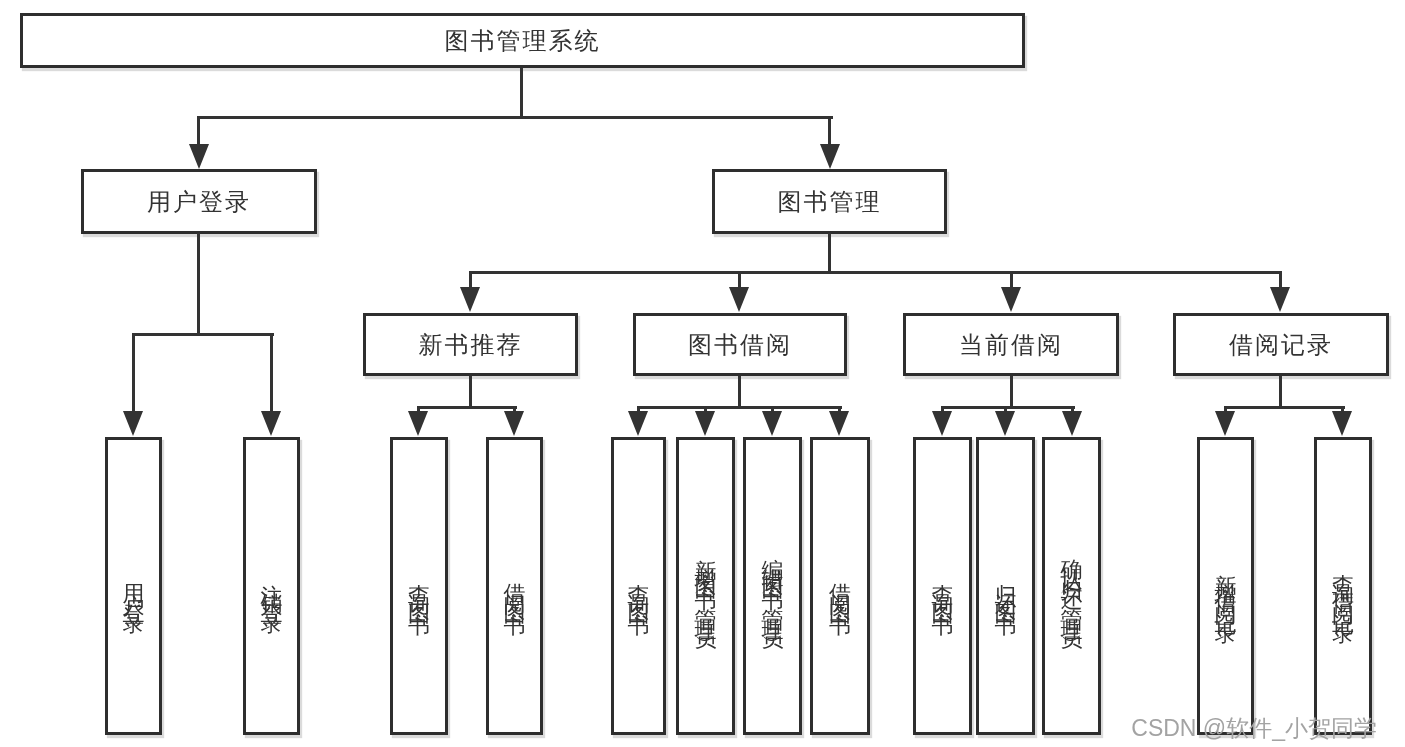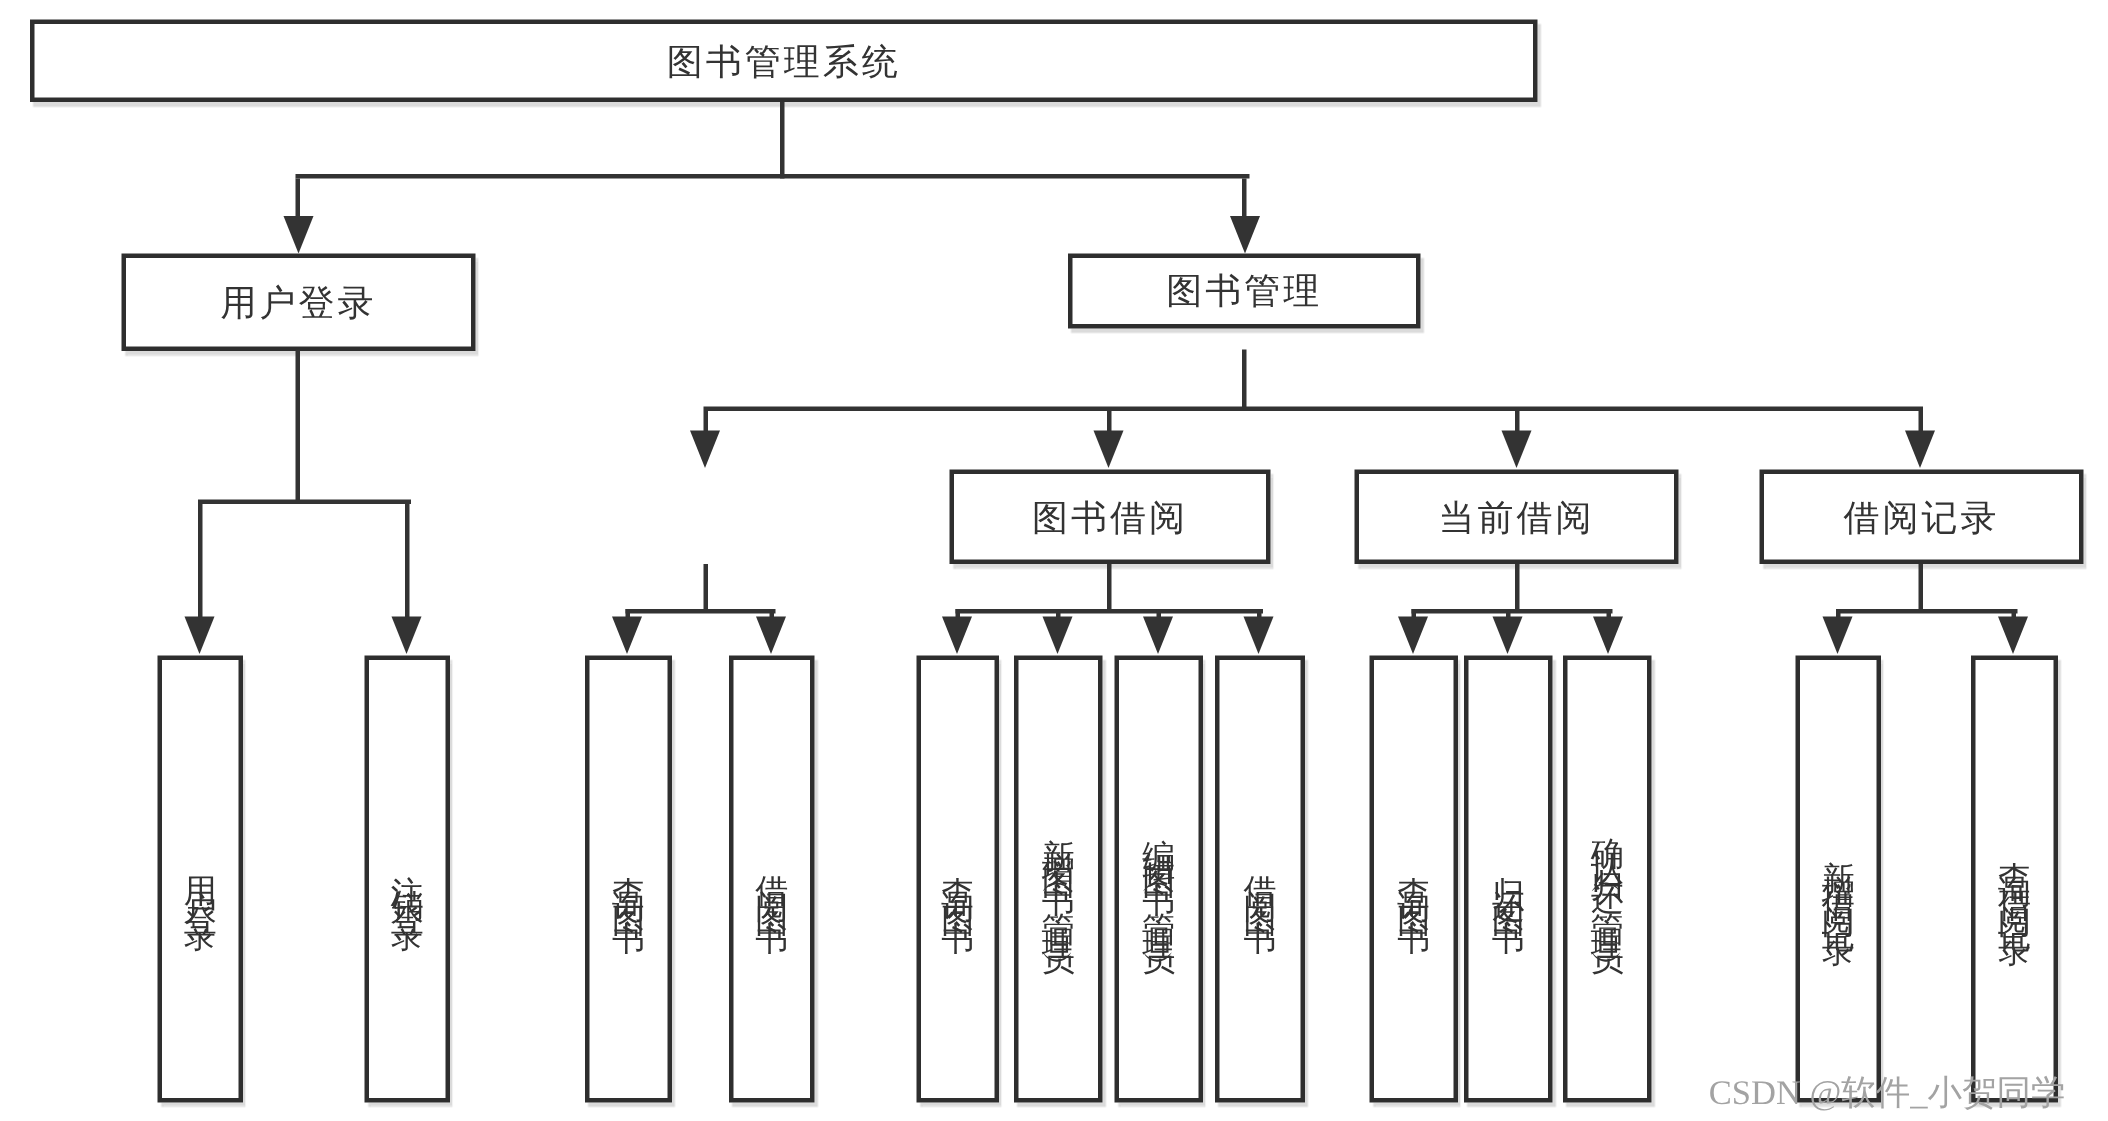--- a/index.html
+++ b/index.html
@@ -1,18 +1,18 @@
 <!DOCTYPE html>
 <html><head>
 <meta charset="utf-8">
 <style>
   html,body{margin:0;padding:0;background:#ffffff;}
   .stage{
     position:relative;width:1405px;height:747px;background:#ffffff;overflow:hidden;
-    font-family:Liberation Serif, serif;color:#333333;
+    font-family:Liberation Sans, sans-serif;color:#333333;
   }
   .box{
     position:absolute;background:#ffffff;border:3px solid #2e2e2e;box-sizing:border-box;
     display:flex;align-items:center;justify-content:center;
     box-shadow:2px 3px 1px rgba(0,0,0,0.14);
   }
   .hbox span{font-size:24px;letter-spacing:2px;white-space:nowrap;}
   .leaf span{
     writing-mode:vertical-rl;text-orientation:mixed;
     font-size:22px;letter-spacing:10px;line-height:1;white-space:nowrap;
@@ -42,21 +42,21 @@
   <div class="vl" style="left:520px;top:68px;height:51px;"></div>
   <div class="hl" style="left:197px;top:116px;width:636px;"></div>
   <div class="vl" style="left:197px;top:119px;height:27px;"></div>
   <div class="vl" style="left:828px;top:119px;height:27px;"></div>
   <div class="arrow" style="left:189px;top:144px;"></div>
   <div class="arrow" style="left:820px;top:144px;"></div>
 
   <div class="box hbox" style="left:81px;top:169px;width:236px;height:65px;">
     <span>用户登录</span>
   </div>
-  <div class="box hbox" style="left:712px;top:169px;width:235px;height:50px;">
+  <div class="box hbox" style="left:712px;top:169px;width:235px;height:65px;">
     <span>图书管理</span>
   </div>
 
   <div class="vl" style="left:197px;top:233px;height:103px;"></div>
   <div class="hl" style="left:132px;top:333px;width:142px;"></div>
   <div class="vl" style="left:132px;top:336px;height:76px;"></div>
   <div class="vl" style="left:270px;top:336px;height:76px;"></div>
   <div class="arrow" style="left:123px;top:411px;"></div>
   <div class="arrow" style="left:261px;top:411px;"></div>
 
@@ -64,20 +64,23 @@
   <div class="hl" style="left:469px;top:271px;width:813px;"></div>
   <div class="vl" style="left:469px;top:274px;height:16px;"></div>
   <div class="vl" style="left:738px;top:274px;height:16px;"></div>
   <div class="vl" style="left:1010px;top:274px;height:16px;"></div>
   <div class="vl" style="left:1279px;top:274px;height:16px;"></div>
   <div class="arrow" style="left:460px;top:287px;"></div>
   <div class="arrow" style="left:729px;top:287px;"></div>
   <div class="arrow" style="left:1001px;top:287px;"></div>
   <div class="arrow" style="left:1270px;top:287px;"></div>
 
+  <div class="box hbox" style="left:363px;top:313px;width:215px;height:63px;">
+    <span>新书推荐</span>
+  </div>
   <div class="box hbox" style="left:903px;top:313px;width:216px;height:63px;">
     <span>当前借阅</span>
   </div>
   <div class="box hbox" style="left:633px;top:313px;width:214px;height:63px;">
     <span>图书借阅</span>
   </div>
   <div class="box hbox" style="left:1173px;top:313px;width:216px;height:63px;">
     <span>借阅记录</span>
   </div>
 

